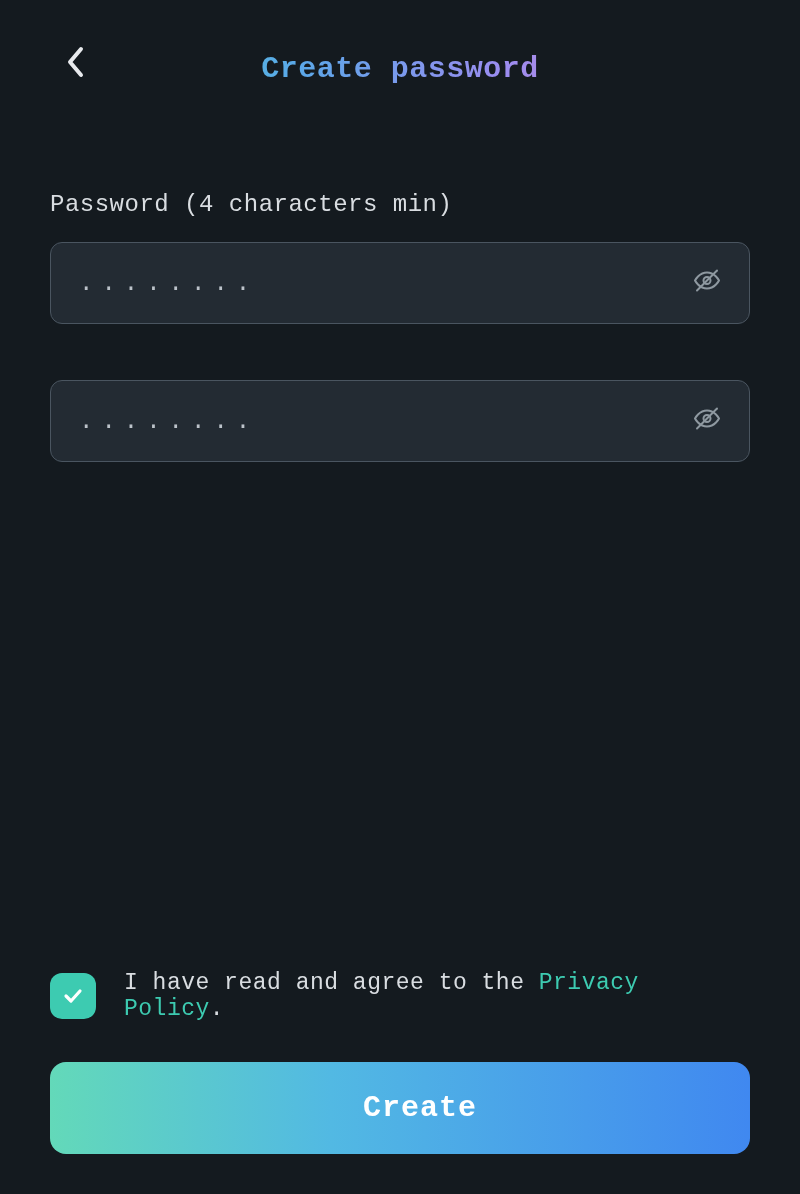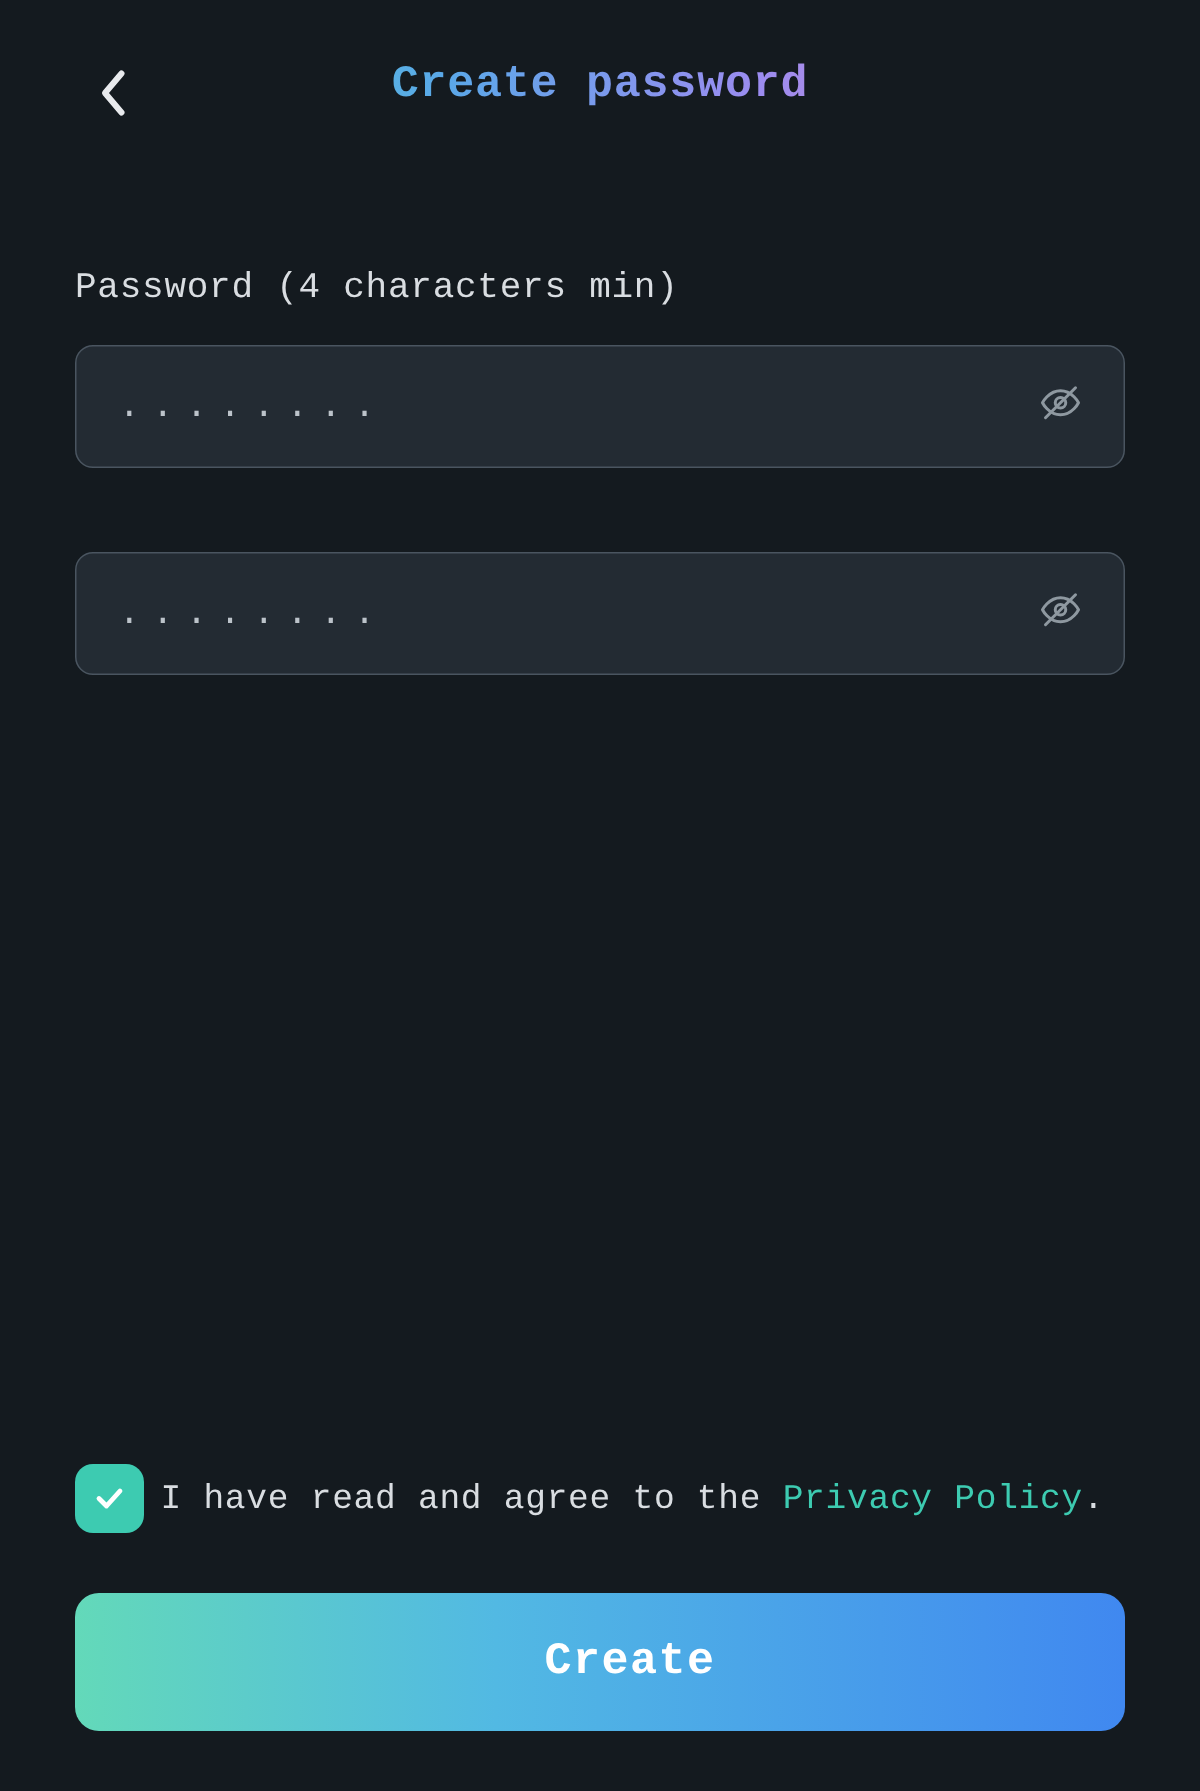--- a/index.html
+++ b/index.html
@@ -14,21 +14,21 @@
       background: #141a1f;
       border-radius: 24px;
       font-family: 'Courier New', Courier, monospace;
       position: relative;
       overflow: hidden;
     }
 
     .header {
       display: flex;
       align-items: center;
-      padding: 40px 50px 20px 50px;
+      padding: 52px 50px 20px 50px;
       position: relative;
     }
 
     .back-icon {
       position: absolute;
       left: 66px;
       top: 46px;
       cursor: pointer;
     }
 
@@ -102,21 +102,21 @@
       position: absolute;
       bottom: 40px;
       left: 50px;
       right: 50px;
     }
 
     .agree-row {
       display: flex;
       align-items: center;
       margin-bottom: 40px;
-      gap: 11px;
+      gap: 28px;
     }
 
     .checkbox {
       width: 46px;
       height: 46px;
       background: #3dcbb1;
       border-radius: 12px;
       display: flex;
       align-items: center;
       justify-content: center;

